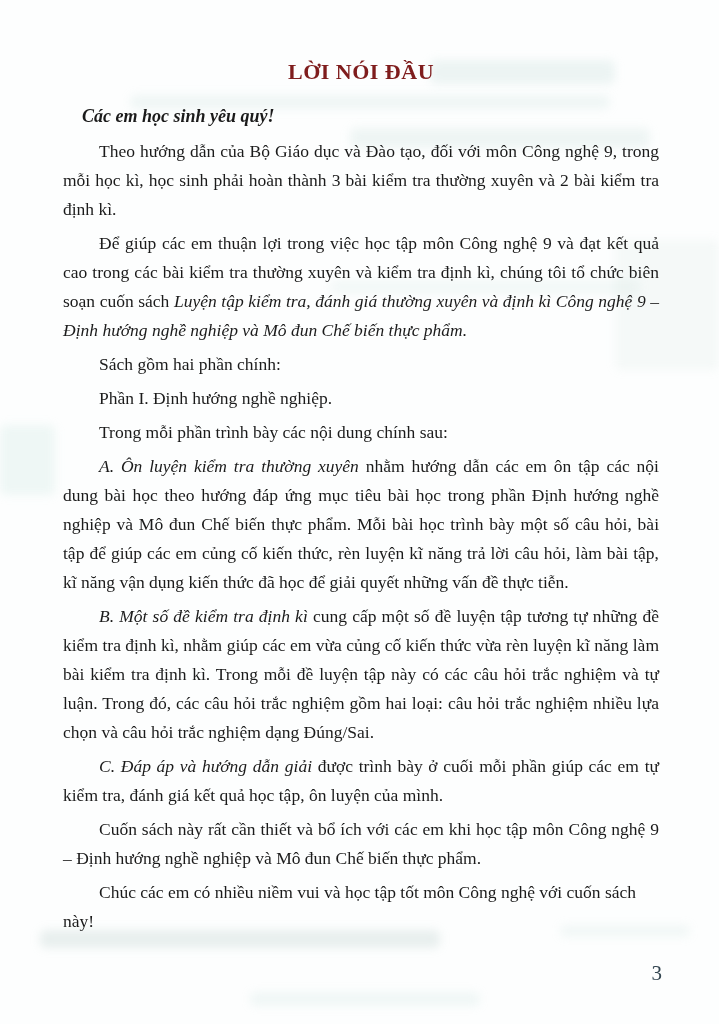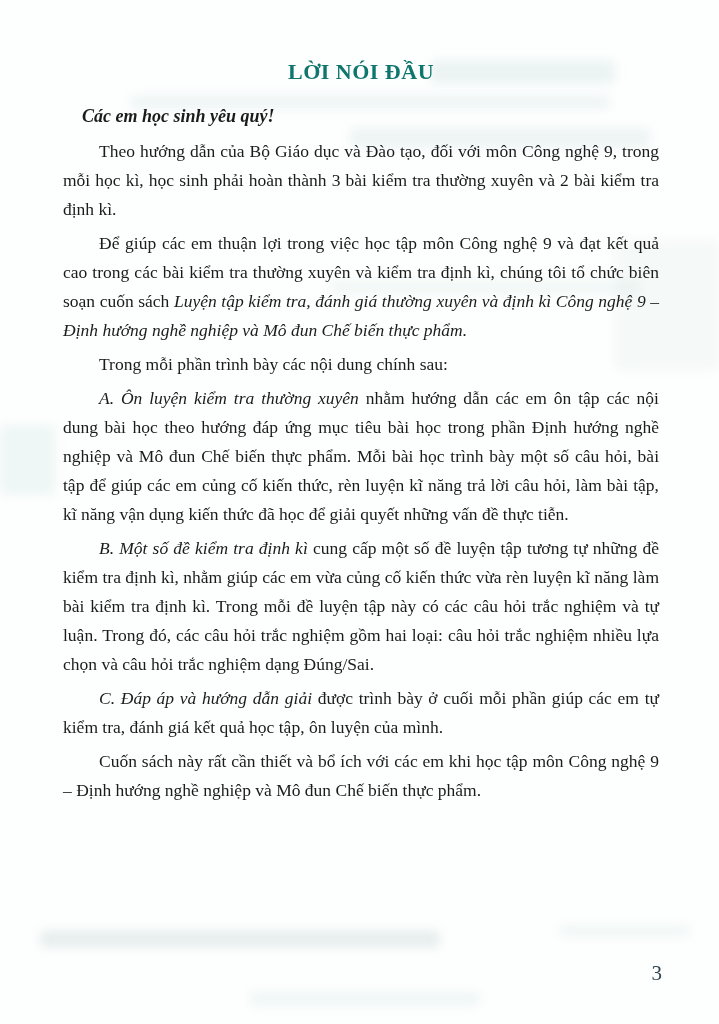--- a/index.html
+++ b/index.html
@@ -19,21 +19,21 @@
     top: 56px;
     width: 596px;
   }
   .doc-title {
     font-size: 22px;
     font-weight: bold;
     text-align: center;
     letter-spacing: 0.5px;
     line-height: 32px;
     margin-bottom: 14px;
-    color: #0f766e;
+    color: #7f1d1d;
   }
   p.body-par {
     font-size: 17.5px;
     line-height: 29px;
     text-align: justify;
     text-indent: 36px;
     margin: 0 0 5px 0;
   }
   p.no-justify { text-align: left; }
   .salutation {
@@ -100,21 +100,27 @@
     <p class="salutation">Các em học sinh yêu quý!</p>
 
     <p class="body-par">
       <span>Theo hướng dẫn của Bộ Giáo dục và Đào tạo, đối với môn Công nghệ 9, trong mỗi học kì, học sinh phải hoàn thành 3 bài kiểm tra thường xuyên và 2 bài kiểm tra định kì.</span>
     </p>
 
     <p class="body-par">
       <span>Để giúp các em thuận lợi trong việc học tập môn Công nghệ 9 và đạt kết quả cao trong các bài kiểm tra thường xuyên và kiểm tra định kì, chúng tôi tổ chức biên soạn cuốn sách </span><span class="italic">Luyện tập kiểm tra, đánh giá thường xuyên và định kì Công nghệ 9 – Định hướng nghề nghiệp và Mô đun Chế biến thực phẩm.</span>
     </p>
 
+    <p class="body-par no-justify">
+      <span>Sách gồm hai phần chính:</span>
+    </p>
 
+    <p class="body-par no-justify">
+      <span>Phần I. Định hướng nghề nghiệp.</span>
+    </p>
 
 
     <p class="body-par no-justify">
       <span>Trong mỗi phần trình bày các nội dung chính sau:</span>
     </p>
 
     <p class="body-par">
       <span class="italic">A. Ôn luyện kiểm tra thường xuyên</span><span> nhằm hướng dẫn các em ôn tập các nội dung bài học theo hướng đáp ứng mục tiêu bài học trong phần Định hướng nghề nghiệp và Mô đun Chế biến thực phẩm. Mỗi bài học trình bày một số câu hỏi, bài tập để giúp các em củng cố kiến thức, rèn luyện kĩ năng trả lời câu hỏi, làm bài tập, kĩ năng vận dụng kiến thức đã học để giải quyết những vấn đề thực tiễn.</span>
     </p>
 
@@ -123,19 +129,22 @@
     </p>
 
     <p class="body-par">
       <span class="italic">C. Đáp áp và hướng dẫn giải</span><span> được trình bày ở cuối mỗi phần giúp các em tự kiểm tra, đánh giá kết quả học tập, ôn luyện của mình.</span>
     </p>
 
     <p class="body-par">
       <span>Cuốn sách này rất cần thiết và bổ ích với các em khi học tập môn Công nghệ 9 – Định hướng nghề nghiệp và Mô đun Chế biến thực phẩm.</span>
     </p>
 
+    <p class="body-par no-justify">
+      <span>Chúc các em có nhiều niềm vui và học tập tốt môn Công nghệ với cuốn sách này!</span>
+    </p>
 
 
   </div>
 
   <div class="page-number">3</div>
 
 </div>
 
 </body></html>

